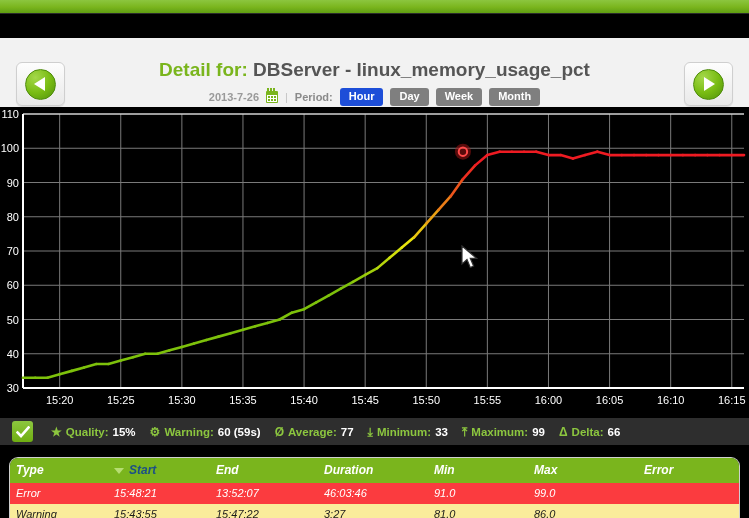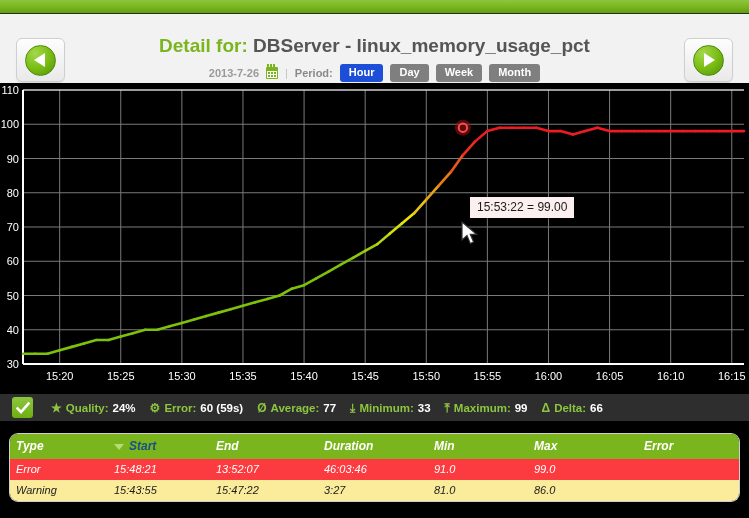--- a/index.html
+++ b/index.html
@@ -16,20 +16,21 @@
     background: linear-gradient(to bottom, #8cc63f 0%, #7ab51d 55%, #5f9e12 100%);
     border-bottom: 1px solid #2b2b2b;
   }
 
   
   .header {
     position: relative;
     height: 72px;
     background: #f2f2f2;
     border-bottom: 3px solid #000;
+    margin-top: 24px;
   }
   .nav-btn {
     position: absolute;
     top: 24px;
     width: 49px; height: 44px;
     background: linear-gradient(to bottom, #fdfdfd, #e9e9e9);
     border: 1px solid #cfcfcf;
     border-radius: 6px;
     box-shadow: 0 1px 1px rgba(0,0,0,.10);
     display: flex; align-items: center; justify-content: center;
@@ -313,45 +314,44 @@
       <line x1="670.677966101695" y1="45.099999999999994" x2="682.8983050847457" y2="45.099999999999994" stroke="rgb(238,27,34)" stroke-width="2.6" stroke-linecap="round"></line>
       <line x1="682.8983050847457" y1="45.099999999999994" x2="695.1186440677966" y2="45.099999999999994" stroke="rgb(238,27,34)" stroke-width="2.6" stroke-linecap="round"></line>
       <line x1="695.1186440677966" y1="45.099999999999994" x2="707.3389830508474" y2="45.099999999999994" stroke="rgb(238,27,34)" stroke-width="2.6" stroke-linecap="round"></line>
       <line x1="707.3389830508474" y1="45.099999999999994" x2="719.5593220338983" y2="45.099999999999994" stroke="rgb(238,27,34)" stroke-width="2.6" stroke-linecap="round"></line>
       <line x1="719.5593220338983" y1="45.099999999999994" x2="731.7796610169491" y2="45.099999999999994" stroke="rgb(238,27,34)" stroke-width="2.6" stroke-linecap="round"></line>
       <line x1="731.7796610169491" y1="45.099999999999994" x2="744" y2="45.099999999999994" stroke="rgb(238,27,34)" stroke-width="2.6" stroke-linecap="round"></line>
       <circle cx="462.93220338983053" cy="41.67499999999998" r="8" fill="rgba(160,20,20,0.55)"></circle>
       <circle cx="462.93220338983053" cy="41.67499999999998" r="4.2" fill="none" stroke="#ff4a4a" stroke-width="2"></circle>
     </svg>
 
-  <div class="tooltip">15:53:22 = 99.00</div>
 
   <div class="cursor">
     <svg width="17" height="24" viewBox="0 0 17 24">
       <polygon points="1,1 1,19 6,14.5 9.3,22.5 12.6,21 9.3,13.3 15.5,13.3" fill="#fff" stroke="#333" stroke-width="1.2"></polygon>
     </svg>
   </div>
 </div>
 
 <div class="status-bar">
   <div class="ok-box">
     <svg width="14" height="12" viewBox="0 0 14 12">
       <polyline points="1.5,6.5 5,10 12.5,1.5" fill="none" stroke="#fff" stroke-width="2.6" stroke-linecap="square"></polyline>
     </svg>
   </div>
 
   <div class="stat">
     <span class="ic">★</span>
     <span>Quality:</span>
-    <span class="v">24%</span>
+    <span class="v">15%</span>
   </div>
 
   <div class="stat">
     <span class="ic">⚙</span>
-    <span>Error:</span>
+    <span>Warning:</span>
     <span class="v">60 (59s)</span>
   </div>
 
   <div class="stat">
     <span class="ic">Ø</span>
     <span>Average:</span>
     <span class="v">77</span>
   </div>
 
   <div class="stat">

